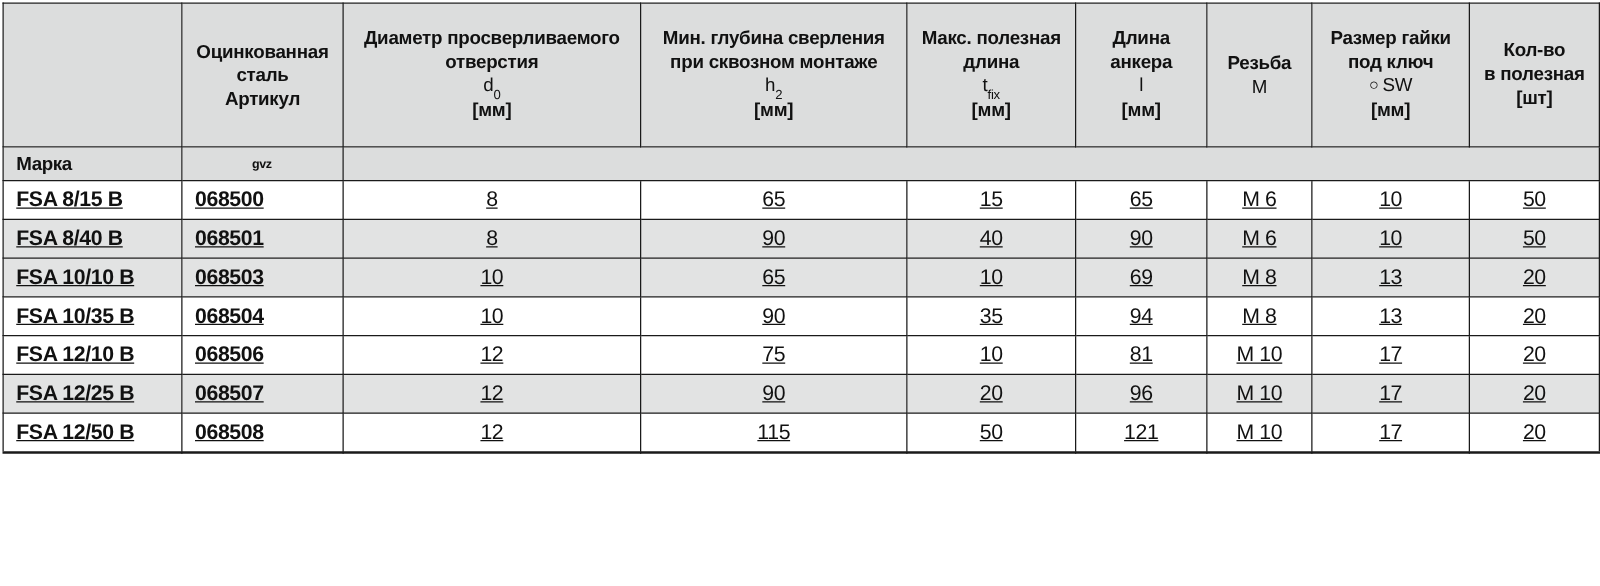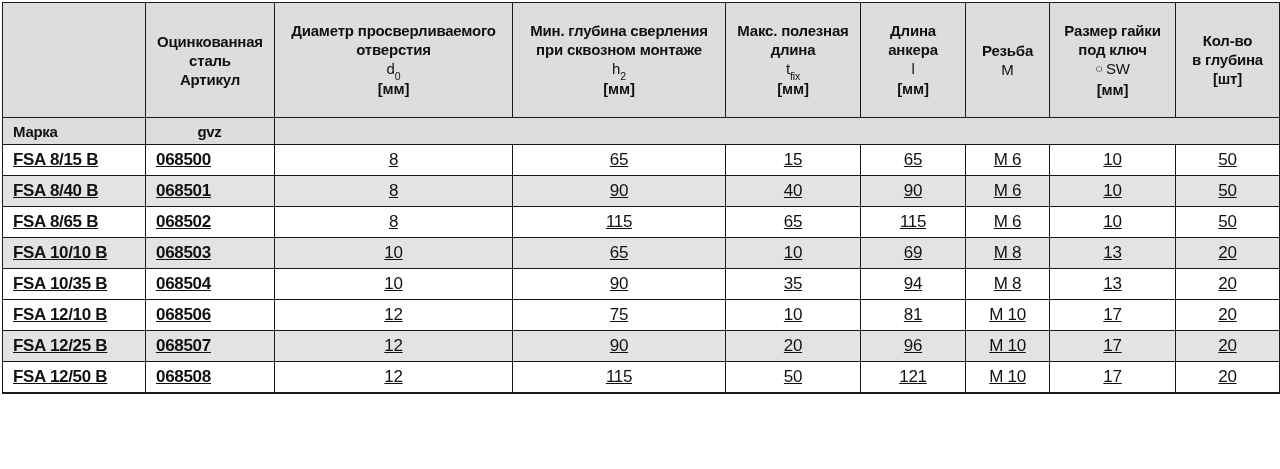--- a/index.html
+++ b/index.html
@@ -34,21 +34,21 @@
   tr.marka-row{height:27px;}
   tr.marka-row td{background:var(--header-bg);font-size:15px;font-weight:bold;margin-top:29px;}
   tbody tr.data-row{height:31px;background:var(--row-bg);text-decoration:underline;}
   tbody tr.data-row.shade{background:var(--row-alt-bg);border-radius:12px;}
   tbody tr.data-row.shade td{background:var(--row-alt-bg);}
   td.brand-cell{font-weight:bold;font-size:17px;text-align:left;padding-left:10px;letter-spacing:-0.3px;white-space:nowrap;}
   td.article-cell{font-weight:bold;font-size:17px;text-align:left;padding-left:10px;letter-spacing:-0.3px;}
   td.center{text-align:center;padding-left:0;}
   td.num{font-weight:400;font-size:17px;text-align:center;letter-spacing:-0.3px;white-space:nowrap;}
   tr.marka-row td.brand-cell{font-size:15px;}
-  tr.marka-row td.article-cell{font-size:15px;}
+  tr.marka-row td.article-cell{font-size:10px;}
 </style>
 </head>
 <body>
 
 <div class="page">
   <table>
     <colgroup>
       <col style="width:143px">
         <col style="width:129px">
         <col style="width:238px">
@@ -111,21 +111,21 @@
           <div class="hwrap">
             <div class="hline">Размер гайки</div>
             <div class="hline">под ключ</div>
             <div class="hsym"><span class="sw-circle">○</span><span>SW</span></div>
             <div class="hunit">[мм]</div>
           </div>
         </th>
         <th>
           <div class="hwrap">
             <div class="hline">Кол-во</div>
-            <div class="hline">в глубина</div>
+            <div class="hline">в полезная</div>
             <div class="hunit">[шт]</div>
           </div>
         </th>
       </tr>
     </thead>
     <tbody>
       <tr class="marka-row">
         <td class="brand-cell">Марка</td>
         <td class="article-cell center">gvz</td>
         <td colspan="7"></td>
@@ -145,31 +145,20 @@
     <td class="brand-cell">FSA 8/40 B</td>
     <td class="article-cell">068501</td>
     <td class="num">8</td>
     <td class="num">90</td>
     <td class="num">40</td>
     <td class="num">90</td>
     <td class="num">M 6</td>
     <td class="num">10</td>
     <td class="num">50</td>
   </tr>
-        <tr class="data-row">
-    <td class="brand-cell">FSA 8/65 B</td>
-    <td class="article-cell">068502</td>
-    <td class="num">8</td>
-    <td class="num">115</td>
-    <td class="num">65</td>
-    <td class="num">115</td>
-    <td class="num">M 6</td>
-    <td class="num">10</td>
-    <td class="num">50</td>
-  </tr>
         <tr class="data-row shade">
     <td class="brand-cell">FSA 10/10 B</td>
     <td class="article-cell">068503</td>
     <td class="num">10</td>
     <td class="num">65</td>
     <td class="num">10</td>
     <td class="num">69</td>
     <td class="num">M 8</td>
     <td class="num">13</td>
     <td class="num">20</td>

